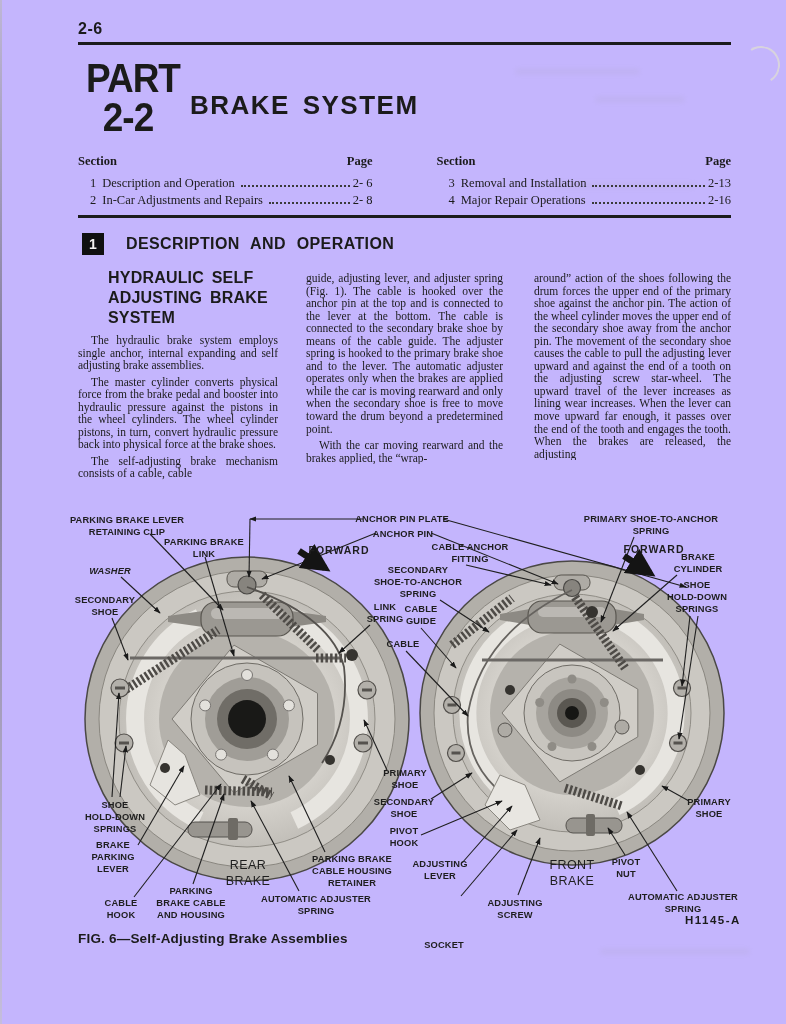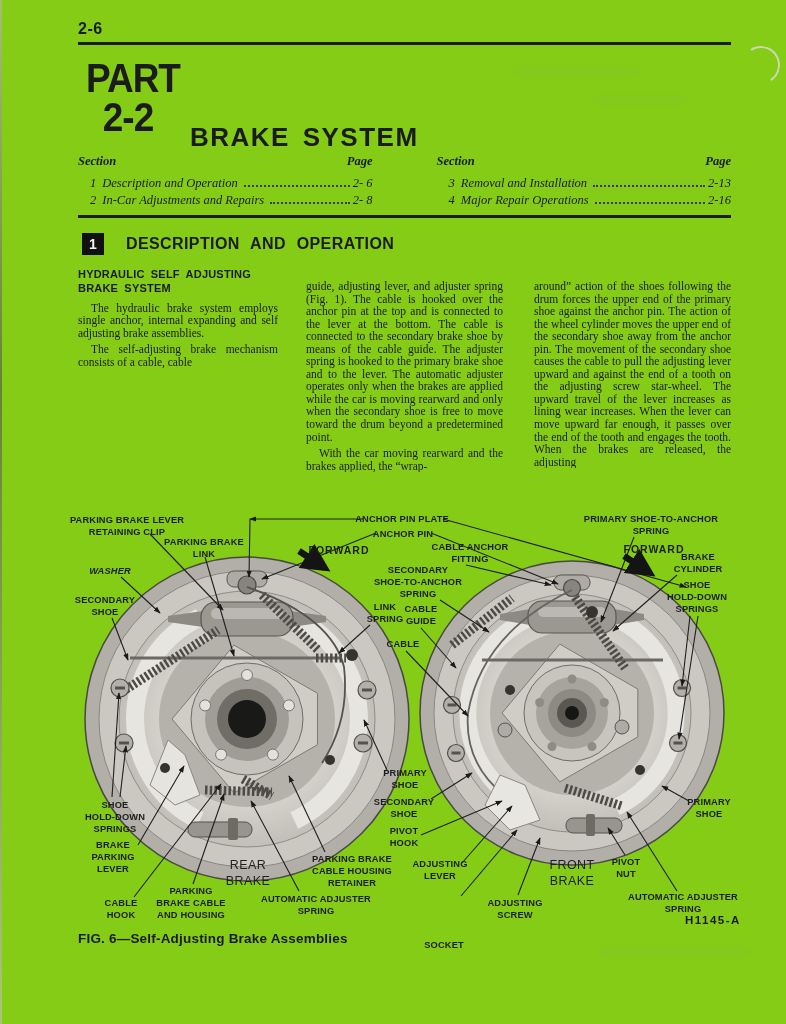--- a/index.html
+++ b/index.html
@@ -1,55 +1,55 @@
 <!DOCTYPE html>
 <html><head>
 <meta charset="utf-8">
 <style>
   html,body{margin:0;padding:0;background:#d9d8d5;}
-  .page{position:relative;width:786px;height:1024px;background:#84cc16;overflow:hidden;
+  .page{position:relative;width:786px;height:1024px;background:#c4b5fd;overflow:hidden;
         font-family:"Liberation Serif",serif;color:#1b1b1b;}
   .edge-left{position:absolute;left:0;top:0;width:2px;height:100%;
         background:linear-gradient(#b9b8b5,#4a4a48 38%,#8d8c89 70%,#c5c4c1);opacity:.55;}
   .curl{position:absolute;left:742px;top:46px;width:34px;height:34px;border-radius:50%;
         border:2px solid #dddbd7;border-left-color:transparent;border-bottom-color:transparent;
         transform:rotate(12deg);opacity:.8;}
   .ghost{position:absolute;background:#96948f;opacity:.08;filter:blur(2px);height:7px;border-radius:3px;}
 
   .pagenum{position:absolute;left:78px;top:20px;font-family:"Liberation Sans",sans-serif;
         font-weight:800;font-size:16px;letter-spacing:.5px;}
   .rule-top{position:absolute;left:78px;top:42px;width:653px;height:3px;background:#1c1c1c;}
   .rule-mid{position:absolute;left:78px;top:215px;width:653px;height:2.5px;background:#1c1c1c;}
 
   .partblock{position:absolute;left:86px;top:60px;font-family:"Liberation Sans",sans-serif;
         font-weight:900;font-size:37px;line-height:.98;letter-spacing:-1px;transform:scaleY(1.08);
         transform-origin:top left;text-align:center;width:84px;}
   .booktitle{position:absolute;left:190px;top:90px;font-family:"Liberation Sans",sans-serif;
-        font-weight:900;font-size:26px;letter-spacing:1.5px;word-spacing:4px;margin-top:32px;}
-
-  .toc{position:absolute;left:78px;top:154px;width:653px;display:flex;gap:64px;font-size:12.5px;font-style:italic;}
+        font-weight:900;font-size:26px;letter-spacing:1.5px;word-spacing:4px;}
+
+  .toc{position:absolute;left:78px;top:154px;width:653px;display:flex;gap:64px;font-size:12.5px;}
   .toc-col{flex:1;}
   .toc-head{display:flex;justify-content:space-between;font-weight:700;margin-bottom:7px;}
   .toc-row{display:flex;align-items:baseline;padding-left:12px;margin-top:2px;}
   .toc-num{margin-right:6px;}
   .toc-dots{flex:1;border-bottom:2px dotted #3a3a3a;margin:0 3px 3px 6px;}
   .toc-page{white-space:pre;}
 
   .sec-head{position:absolute;left:82px;top:233px;display:flex;align-items:center;gap:22px;}
   .sec-box{width:22px;height:22px;background:#101010;color:#f4f3f0;display:flex;align-items:center;
         justify-content:center;font-family:"Liberation Sans",sans-serif;font-weight:800;font-size:14px;}
   .sec-title{font-family:"Liberation Sans",sans-serif;font-weight:800;font-size:16px;
         letter-spacing:.4px;word-spacing:6px;}
 
   .col{position:absolute;top:268px;max-height:232px;overflow:hidden;text-align:justify;
         font-size:11.5px;line-height:12.55px;}
   .col p{margin:4px 0 0;text-indent:13px;}
-  .col p.cont{text-indent:0;margin-top:12px;}
-  .col-h{font-family:"Liberation Sans",sans-serif;font-weight:800;font-size:11px;line-height:1.25;
-        letter-spacing:.2px;word-spacing:3px;text-align:left;margin-bottom:6px;}
+  .col p.cont{text-indent:0;margin-top:4px;}
+  .col-h{font-family:"Liberation Sans",sans-serif;font-weight:800;font-size:16px;line-height:1.25;
+        letter-spacing:.2px;word-spacing:3px;text-align:left;margin-bottom:6px;margin-left:30px;}
   #col1{left:78px;width:200px;}
   #col2{left:306px;width:197px;}
   #col3{left:534px;width:197px;}
 
   .figure{position:absolute;left:0;top:505px;width:786px;height:428px;padding-left:28px;}
   .figure svg{position:absolute;left:0;top:0;}
   .fig-label{position:absolute;transform:translateX(-50%);text-align:center;
         font-family:"Liberation Sans",sans-serif;font-size:9.3px;font-weight:700;line-height:1.3;
         letter-spacing:.15px;white-space:pre-line;color:#1e1e1e;}
   .fig-label.fwd{font-size:10.5px;font-weight:800;letter-spacing:1px;}
@@ -119,20 +119,21 @@
   <div class="rule-mid"></div>
 
   <div class="sec-head">
     <div class="sec-box">1</div>
     <div class="sec-title">DESCRIPTION AND OPERATION</div>
   </div>
 
   <div class="col" id="col1">
     <div class="col-h">HYDRAULIC SELF ADJUSTING BRAKE SYSTEM</div>
     <p>The hydraulic brake system employs single anchor, internal expanding and self adjusting brake assemblies.</p>
+    <p>The master cylinder converts physical force from the brake pedal and booster into hydraulic pressure against the pistons in the wheel cylinders. The wheel cylinder pistons, in turn, convert hydraulic pressure back into physical force at the brake shoes.</p>
     <p>The self-adjusting brake mechanism consists of a cable, cable</p>
   </div>
   <div class="col" id="col2">
     <p class="cont">guide, adjusting lever, and adjuster spring (Fig. 1). The cable is hooked over the anchor pin at the top and is connected to the lever at the bottom. The cable is connected to the secondary brake shoe by means of the cable guide. The adjuster spring is hooked to the primary brake shoe and to the lever. The automatic adjuster operates only when the brakes are applied while the car is moving rearward and only when the secondary shoe is free to move toward the drum beyond a predetermined point.</p>
     <p>With the car moving rearward and the brakes applied, the “wrap-</p>
   </div>
   <div class="col" id="col3">
     <p class="cont">around” action of the shoes following the drum forces the upper end of the primary shoe against the anchor pin. The action of the wheel cylinder moves the upper end of the secondary shoe away from the anchor pin. The movement of the secondary shoe causes the cable to pull the adjusting lever upward and against the end of a tooth on the adjusting screw star-wheel. The upward travel of the lever increases as lining wear increases. When the lever can move upward far enough, it passes over the end of the tooth and engages the tooth. When the brakes are released, the adjusting</p>
   </div>
 

